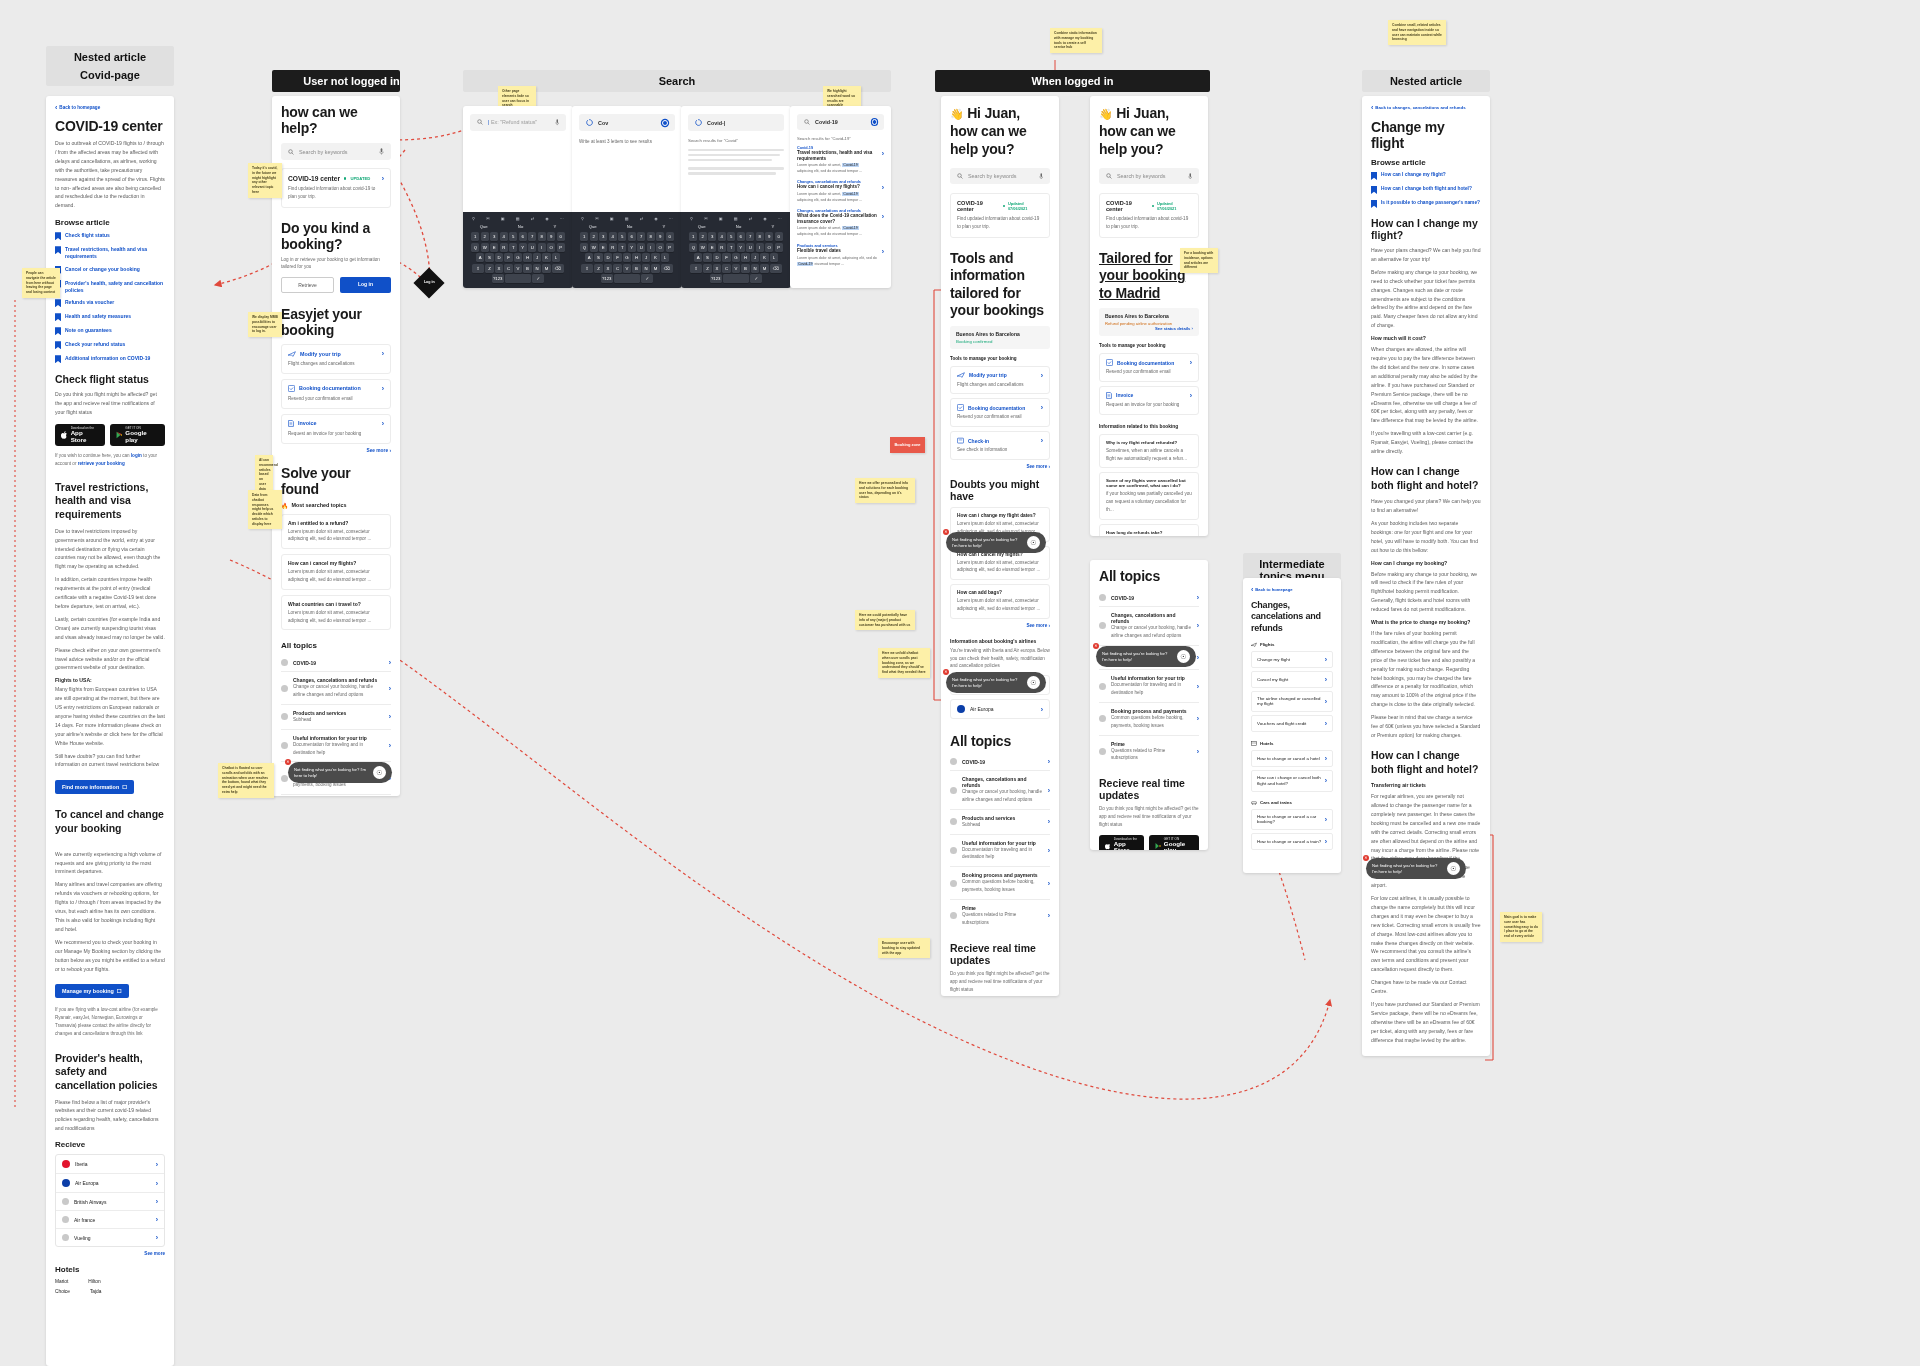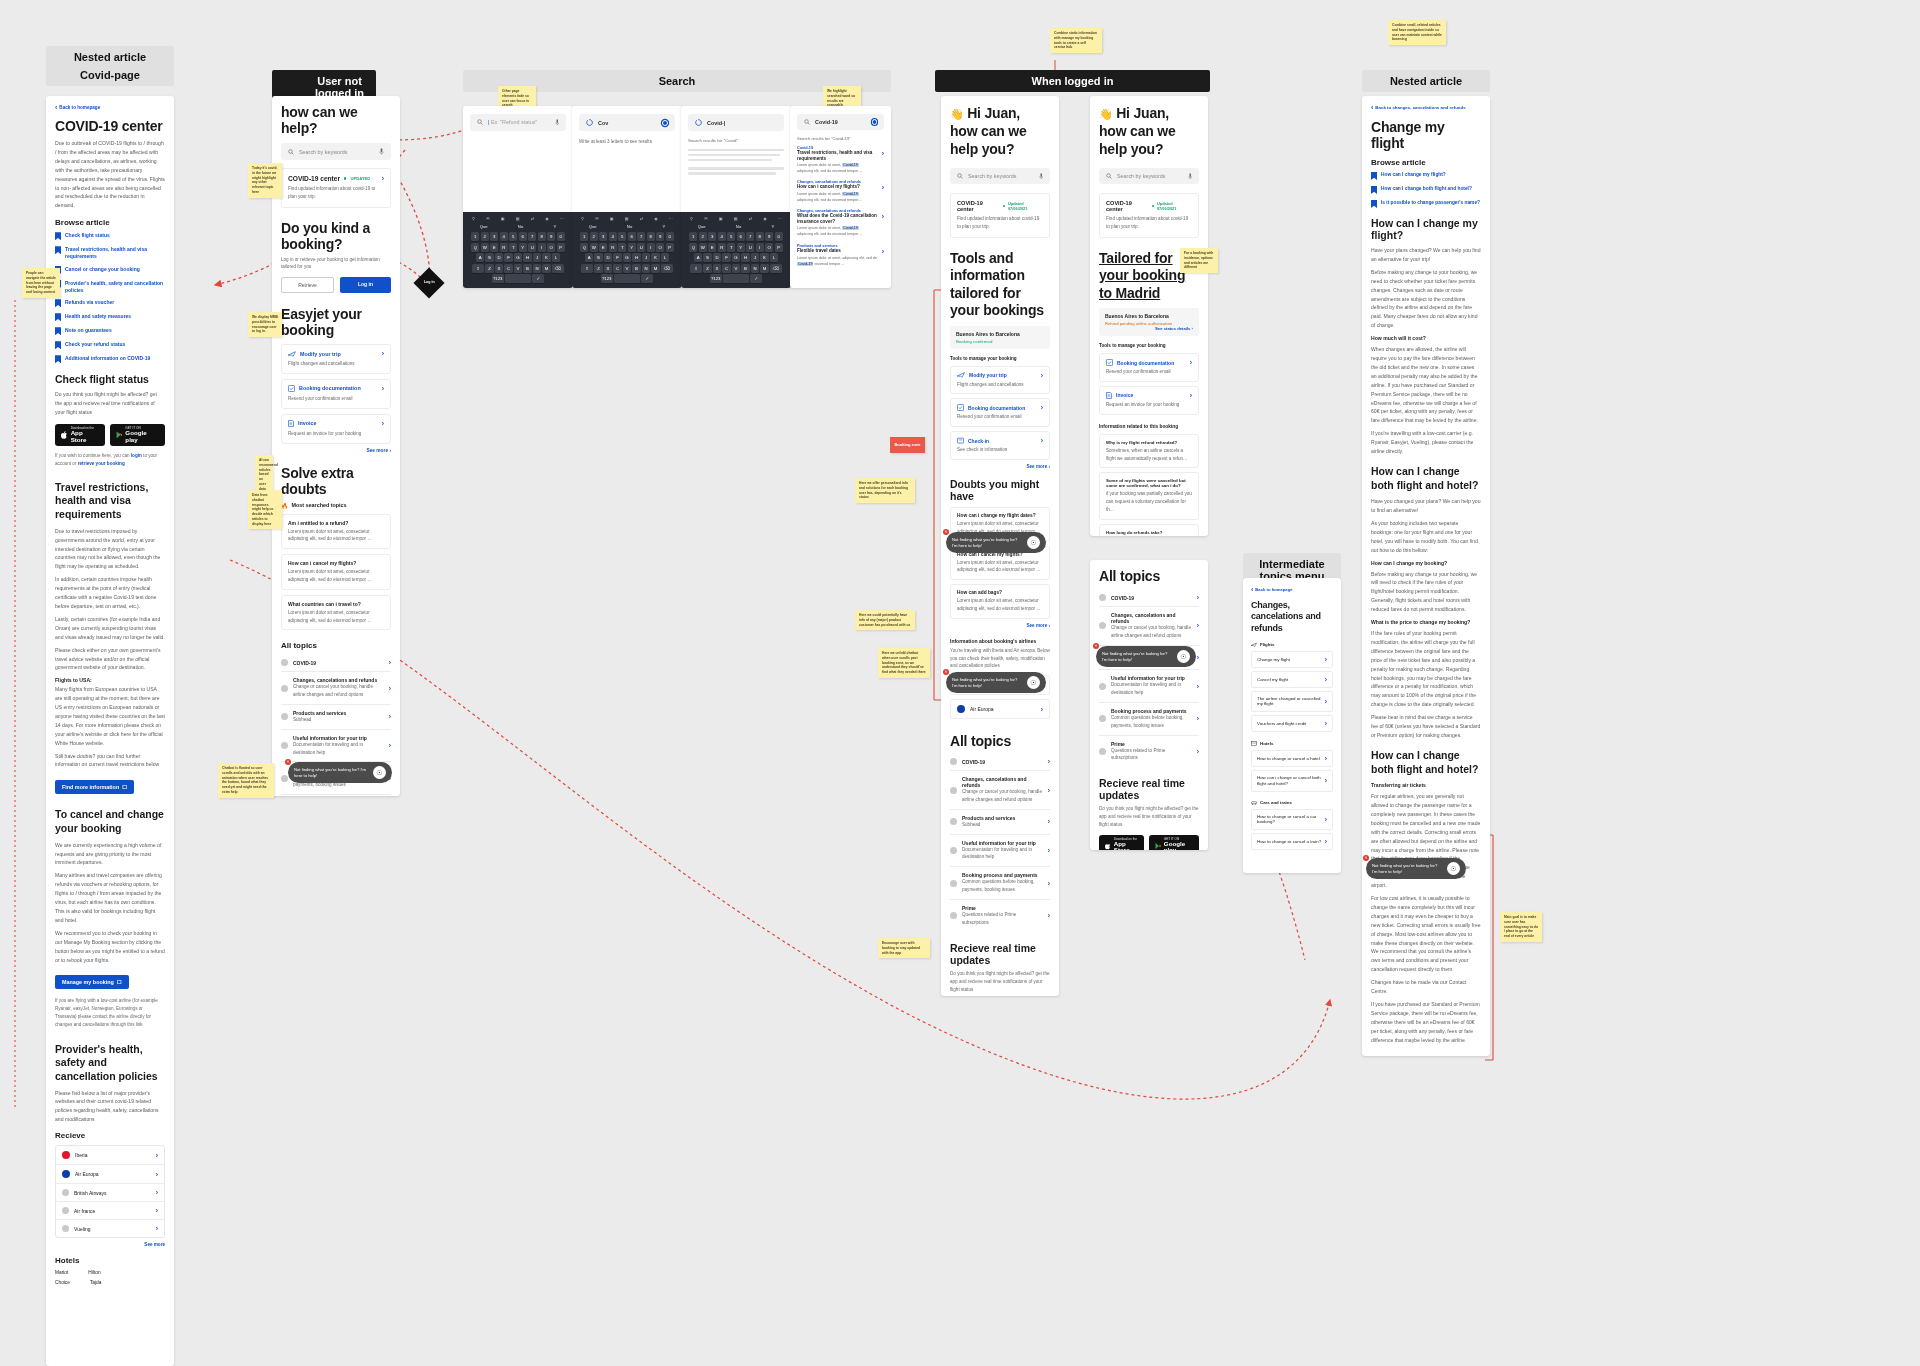--- a/index.html
+++ b/index.html
@@ -124,21 +124,21 @@
     <path d="M934,290 L934,700" stroke="#e0493c" stroke-width="1.1" fill="none"></path>
     <path d="M934,290 L944,290 M934,700 L944,700" stroke="#e0493c" stroke-width="1.1" fill="none"></path>
     <path d="M1493,835 L1493,1060" stroke="#e0493c" stroke-width="1.1" fill="none"></path>
     <path d="M1493,835 L1485,835 M1493,1060 L1485,1060" stroke="#e0493c" stroke-width="1.1" fill="none"></path>
     <path d="M15,300 L15,1110" stroke="#e0493c" stroke-width="1.1" fill="none" stroke-dasharray="2,3"></path>
     <path d="M1055,60 L1055,75" stroke="#e0493c" stroke-width="1" fill="none"></path>
   </svg>
 
   <div style="position:absolute;left:46px;top:46px;width:128px;" class="lane-title">Nested article</div>
   <div style="position:absolute;left:46px;top:64px;width:128px;" class="lane-title">Covid-page</div>
-  <div style="position:absolute;left:272px;top:70px;width:104px;padding-left:31px;" class="lane-title dark">User not logged in</div>
+  <div style="position:absolute;left:272px;top:70px;width:128px;padding-left:31px;" class="lane-title dark">User not logged in</div>
   <div style="position:absolute;left:463px;top:70px;width:428px;" class="lane-title">Search</div>
   <div style="position:absolute;left:935px;top:70px;width:275px;" class="lane-title dark">When logged in</div>
   <div style="position:absolute;left:1362px;top:70px;width:128px;" class="lane-title">Nested article</div>
   <div style="position:absolute;left:1243px;top:553px;width:98px;" class="lane-title">Intermediate topics menu</div>
 
   <div class="card" style="position:absolute;left:46px;top:96px;width:128px;height:1270px;padding:8px 9px;">
     <div style="display:flex;gap:2px;align-items:center;">
       <span class="chev">‹</span>
       <span style="font-size:4.6px;font-weight:bold;" class="blue">Back to homepage</span>
     </div>
@@ -215,21 +215,21 @@
     <div class="body-txt" style="margin-bottom:4px;">In addition, certain countries impose health requirements at the point of entry (medical certificate with a negative Covid-19 test done before departure, test on arrival, etc.).</div>
     <div class="body-txt" style="margin-bottom:4px;">Lastly, certain countries (for example India and Oman) are currently suspending tourist visas and visas already issued may no longer be valid.</div>
     <div class="body-txt" style="margin-bottom:4px;">Please check either on your own government's travel advice website and/or on the official government website of your destination.</div>
     <div class="body-txt" style="margin-bottom:4px;"><b style="color:#222;">Flights to USA:</b><br><span>Many flights from European countries to USA are still operating at the moment, but there are US entry restrictions on European nationals or anyone having visited these countries on the last 14 days. For more information please check on your airline's website or click here for the official White House website.</span></div>
     <div class="body-txt" style="margin-bottom:6px;">Still have doubts? you can find further information on current travel restrictions below</div>
     <div class="btn-blue">
         <span>Find more information</span>
         <span>☐</span>
       </div>
 
-    <div class="h2" style="margin:14px 0 5px;line-height:1.3;">To cancel and change your booking</div>
+    <div class="h2" style="margin:14px 0 14px;line-height:1.3;">To cancel and change your booking</div>
     <div class="body-txt" style="margin-bottom:4px;">We are currently experiencing a high volume of requests and are giving priority to the most imminent departures.</div>
     <div class="body-txt" style="margin-bottom:4px;">Many airlines and travel companies are offering refunds via vouchers or rebooking options, for flights to / through / from areas impacted by the virus, but each airline has its own conditions. This is also valid for bookings including flight and hotel.</div>
     <div class="body-txt" style="margin-bottom:6px;">We recommend you to check your booking in our Manage My Booking section by clicking the button below as you might be entitled to a refund or to rebook your flights.</div>
     <div class="btn-blue">
         <span>Manage my booking</span>
         <span>☐</span>
       </div>
     <div class="tiny" style="margin-top:8px;">If you are flying with a low-cost airline (for example Ryanair, easyJet, Norwegian, Eurowings or Transavia) please contact the airline directly for changes and cancellations through this link</div>
 
     <div class="h2" style="margin:14px 0 5px;line-height:1.3;">Provider's health, safety and cancellation policies</div>
@@ -341,21 +341,21 @@
             <line x1="2.6" y1="5" x2="7" y2="5" stroke="#1050c8" stroke-width=".9"></line>
             <line x1="2.6" y1="7" x2="7" y2="7" stroke="#1050c8" stroke-width=".9"></line>
           </svg>
         <span style="font-size:5.4px;font-weight:bold;flex:1;" class="blue">Invoice</span>
         <span class="chev">›</span>
       </div>
       <div class="tiny" style="margin-top:3px;">Request an invoice for your booking</div>
     </div>
     <div style="text-align:right;font-size:4.8px;font-weight:bold;margin-top:4px;" class="blue"><span>See more</span> ›</div>
 
-    <div class="h1" style="margin:12px 0 5px;">Solve extra doubts</div>
+    <div class="h1" style="margin:12px 0 5px;">Solve your found</div>
     <div style="display:flex;align-items:center;gap:3px;margin-bottom:5px;">
       <span style="font-size:6px;">🔥</span>
       <span class="h3" style="font-size:5.4px;">Most searched topics</span>
     </div>
     <div style="border:1px solid #ececec;border-radius:3px;padding:5px 6px;margin-bottom:5px;">
       <div style="font-size:5px;font-weight:bold;">Am i entitled to a refund?</div>
       <div class="tiny" style="margin-top:2px;">Lorem ipsum dolor sit amet, consectetur adipiscing elit, sed do eiusmod tempor ...</div>
     </div>
     <div style="border:1px solid #ececec;border-radius:3px;padding:5px 6px;margin-bottom:5px;">
       <div style="font-size:5px;font-weight:bold;">How can i cancel my flights?</div>

